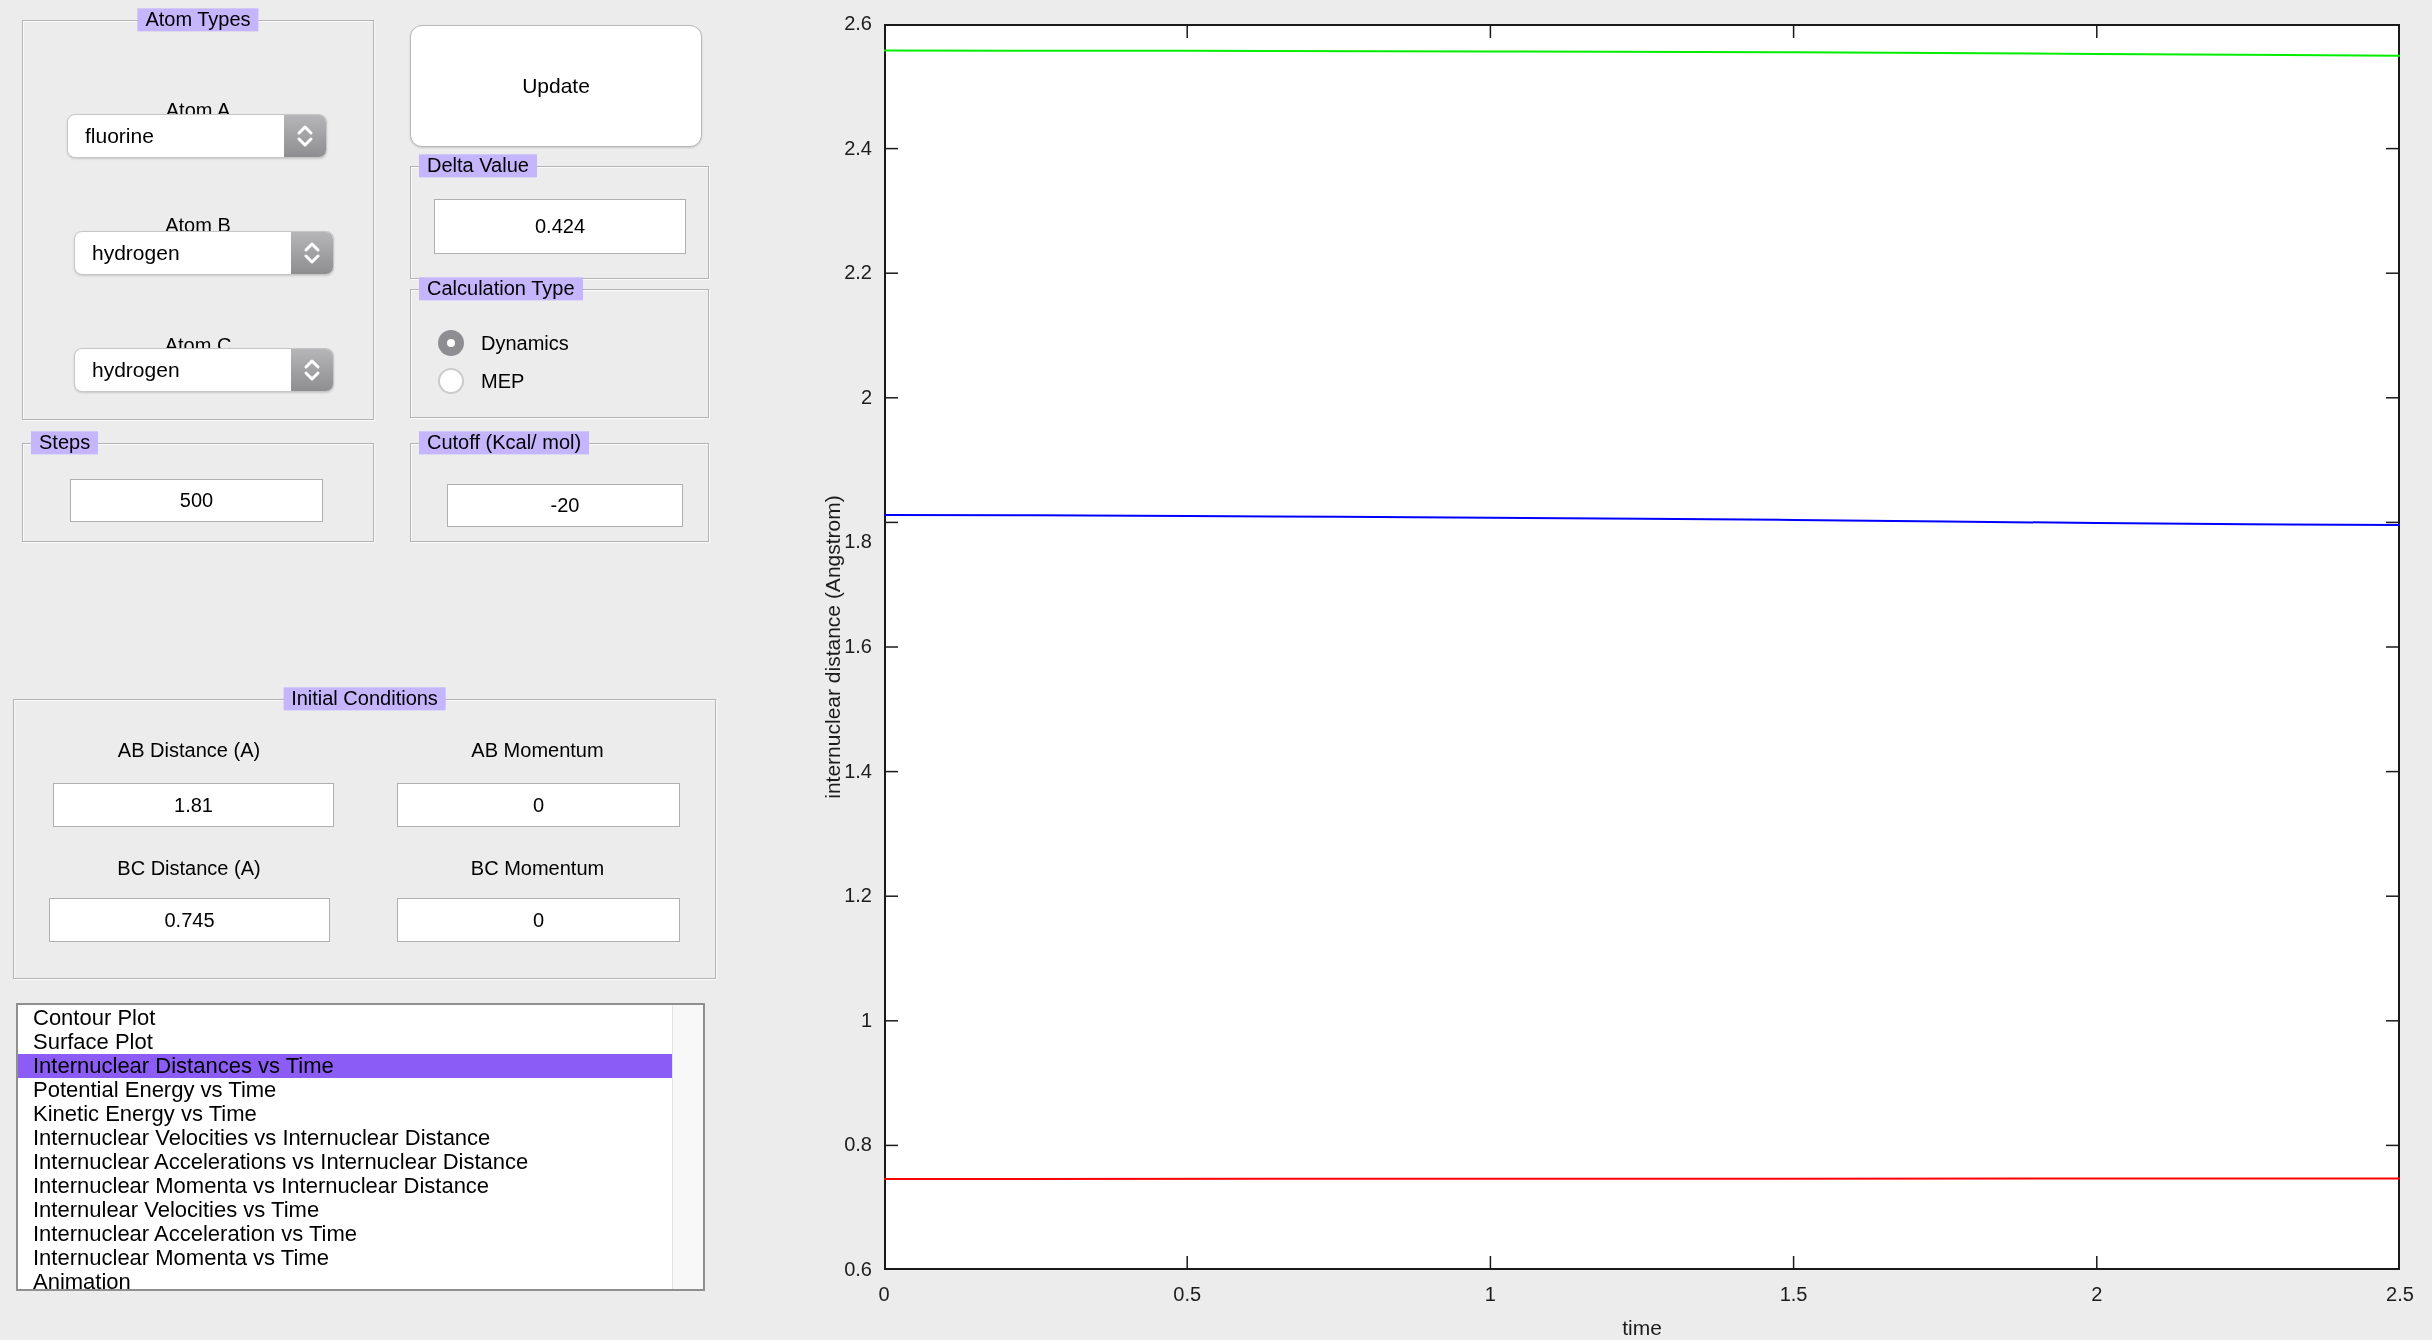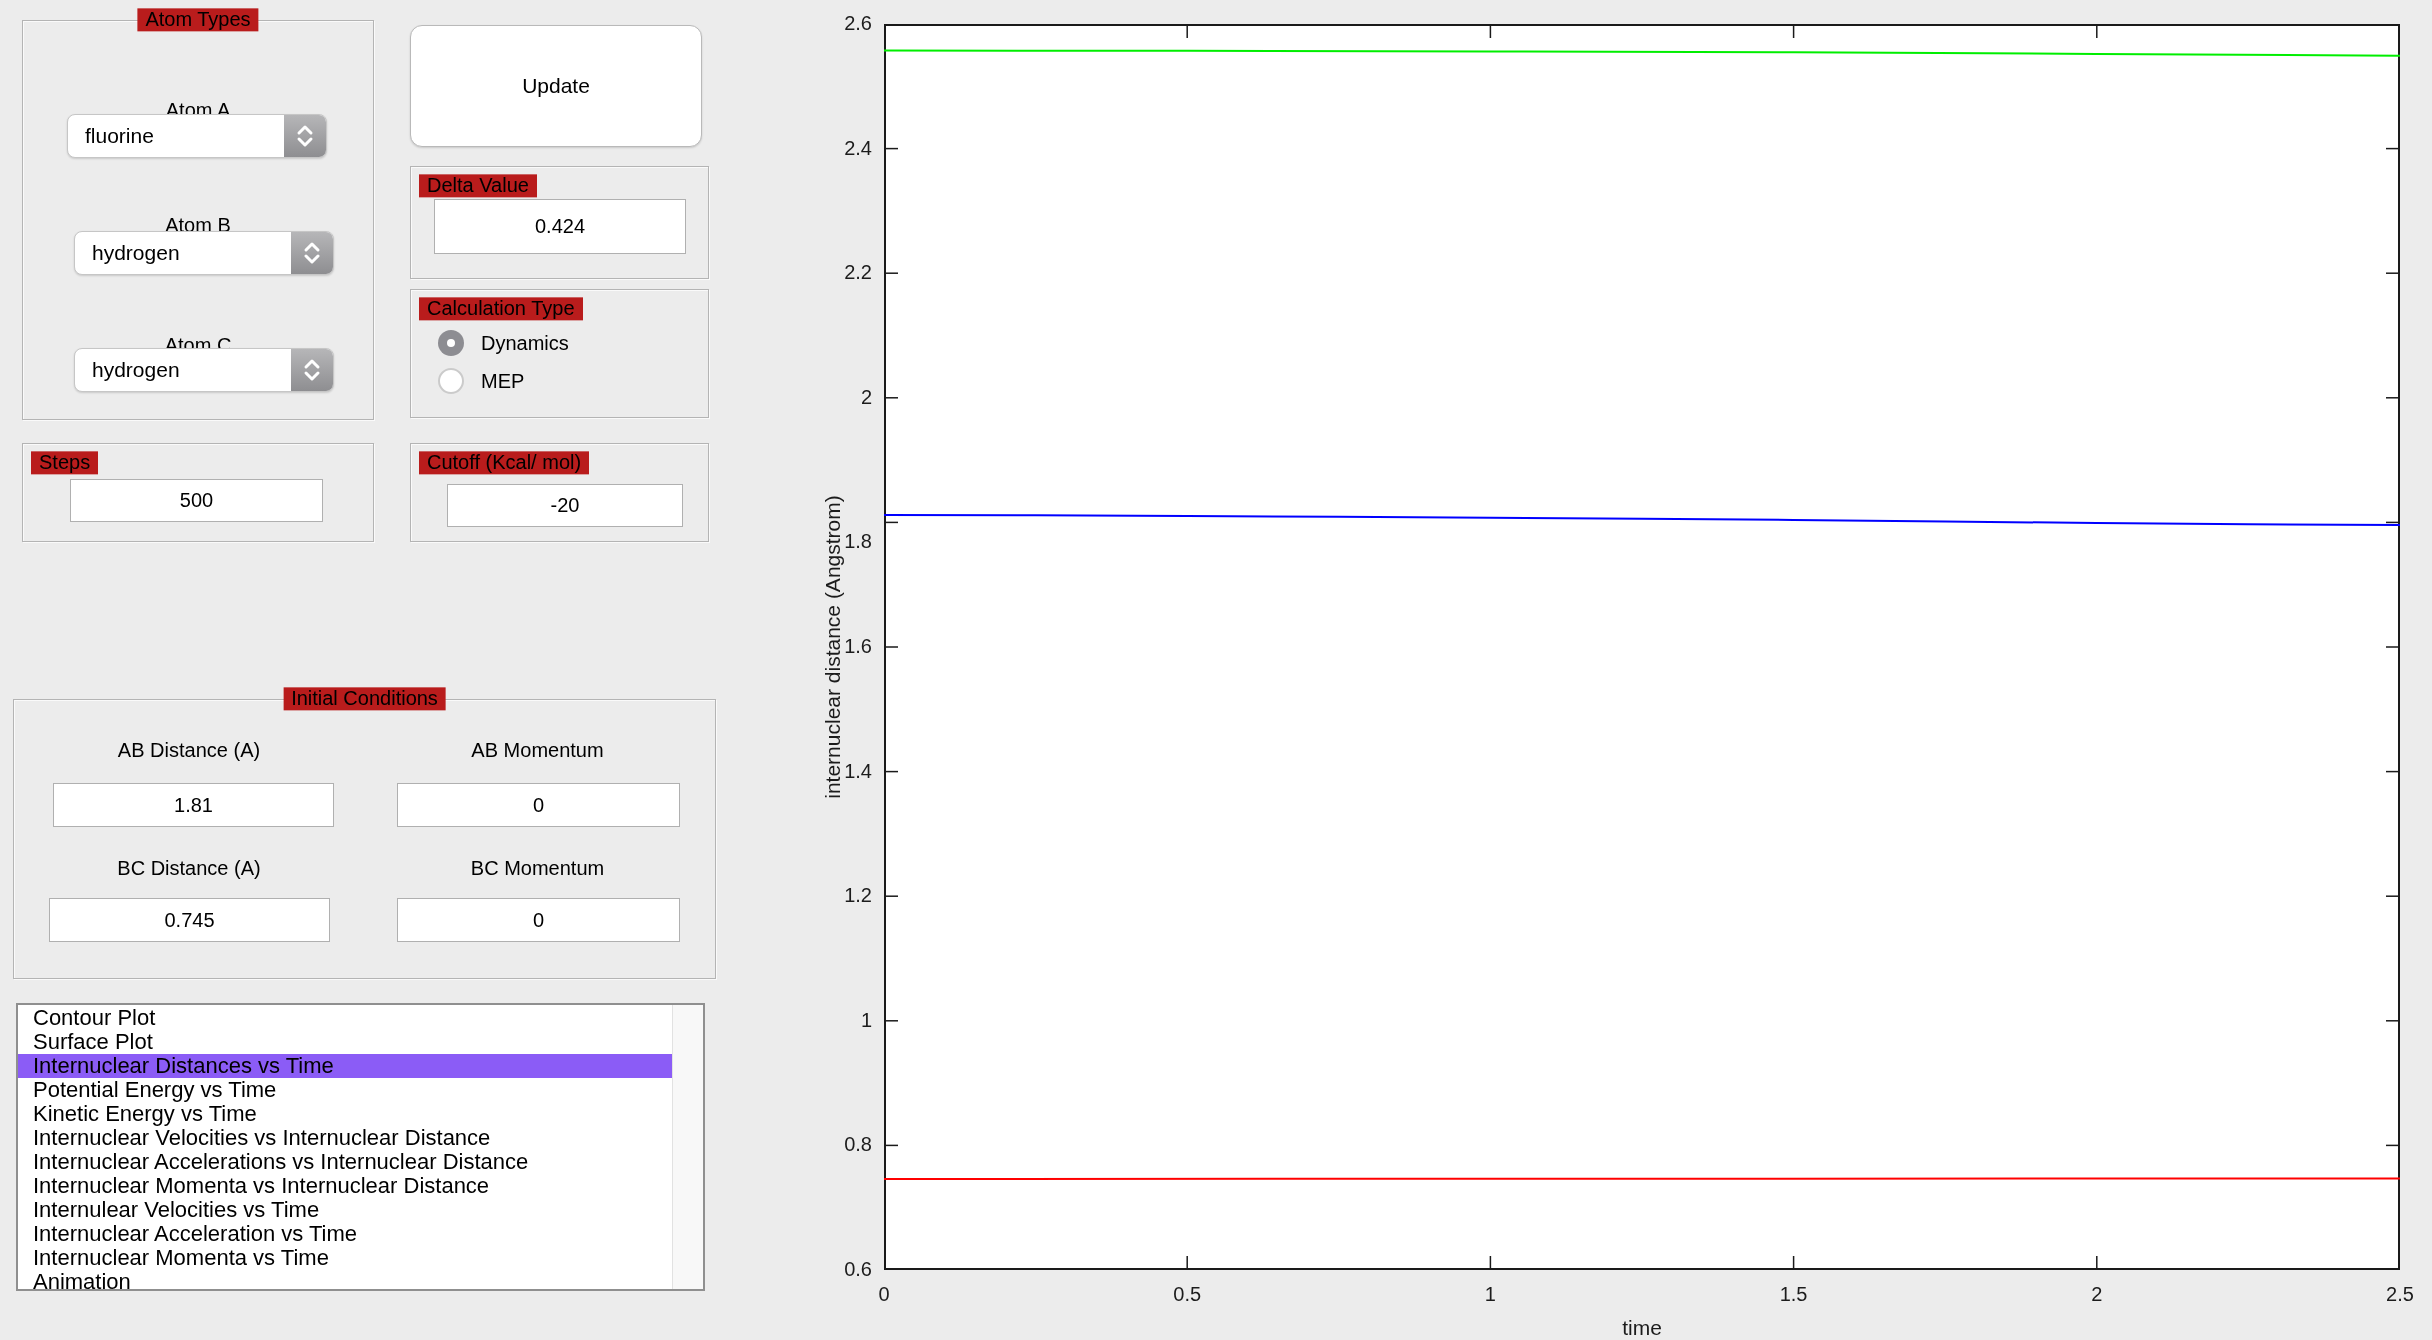--- a/index.html
+++ b/index.html
@@ -2,24 +2,24 @@
 <html><head>
 <meta charset="utf-8">
 <style>
   html,body { margin:0; padding:0; background:#ececec; }
   .figure { position:relative; width:2432px; height:1340px; background:#ececec;
             font-family:"Liberation Sans",sans-serif; color:#000; overflow:hidden; }
 
   
   .panel { position:absolute; border:1px solid #b4b4b4;
            box-shadow: inset 1px 1px 0 #fafafa, 1px 1px 0 #fafafa; }
-  .panel-title { position:absolute; top:0; transform:translateY(-55%); background:#b91c1c;
+  .panel-title { position:absolute; top:0; transform:translateY(-55%); background:#c4b5fd;
                  padding:0 8px; font-size:20px; white-space:nowrap; }
   .panel-title.centered { left:50%; transform:translate(-50%,-55%); }
-  .panel-title.left { left:8px;margin-top:20px; }
+  .panel-title.left { left:8px; }
 
   .ctl-label { position:absolute; font-size:20px; text-align:center; white-space:nowrap; }
 
   .field { position:absolute; background:#fff; border:1px solid #b0b0b0;
            display:flex; align-items:center; justify-content:center; font-size:20px; }
 
   
   .dropdown { position:absolute; height:42px; background:#fff; border:1px solid #c6c6c6;
               border-radius:8px; box-shadow:0 1px 2px rgba(0,0,0,.15);
               display:flex; align-items:stretch; }

